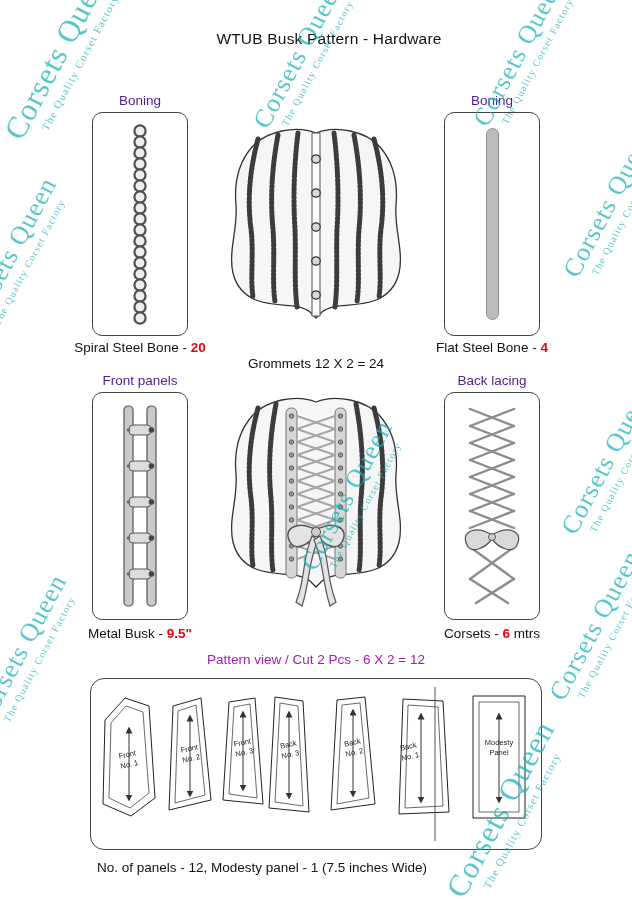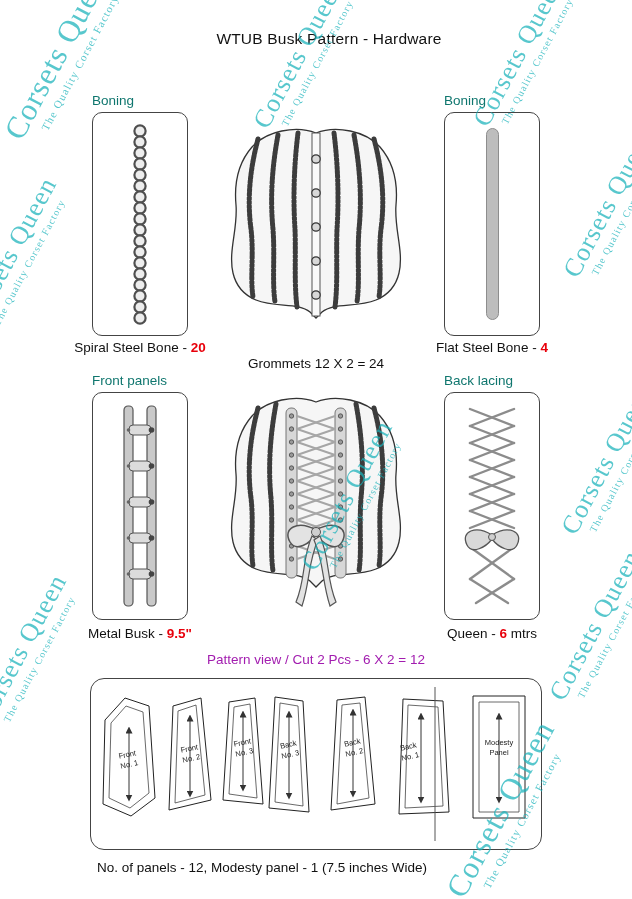--- a/index.html
+++ b/index.html
@@ -6,21 +6,21 @@
   * { margin:0; padding:0; box-sizing:border-box; }
   body { background:#888; font-family:"Liberation Sans", sans-serif; }
   #page {
     position:relative; width:632px; height:899px; margin:0 auto;
     background:#ffffff; overflow:hidden;
   }
   .title {
     position:absolute; top:30px; left:13px; width:632px; text-align:center;
     font-size:15.5px; color:#111; letter-spacing:.2px;
   }
-  .panel-label { position:absolute; font-size:13.5px; color:#0f766e; }
+  .panel-label { position:absolute; text-align:center; font-size:13.5px; color:#4c1d95; }
   .frame {
     position:absolute; border:1.3px solid #444; border-radius:10px; background:#fff;
     display:flex; align-items:center; justify-content:center;
   }
   .caption { position:absolute; text-align:center; font-size:13.5px; color:#111; white-space:nowrap; }
   .caption .red { color:var(--accent-red); font-weight:bold; }
   .flat-bone { width:13px; height:192px; background:#bdbdbd; border:1px solid #8d8d8d; border-radius:7px; }
   .pattern-title { position:absolute; top:652px; left:0; width:632px; text-align:center; font-size:13.5px; color:#a21caf; }
   .footer { position:absolute; top:860px; left:0; width:524px; text-align:center; font-size:13.5px; color:#111; }
   
@@ -224,21 +224,21 @@
             <line x1="58" y1="178" x2="20" y2="202"></line>
         </g>
         <g>
           <path d="M36,134 C20,124 4,130 11,144 C16,154 30,146 36,138 Z" fill="#d9d9d9" stroke="#555" stroke-width="1.3"></path>
           <path d="M36,134 C52,124 68,130 61,144 C56,154 42,146 36,138 Z" fill="#d9d9d9" stroke="#555" stroke-width="1.3"></path>
           <circle cx="36" cy="136" r="3.5" fill="#cfcfcf" stroke="#555"></circle>
         </g>
       </svg>
     </div>
     <div class="caption" style="left:392px;top:626px;width:200px">
-      <span>Queen  - </span><span class="red">6</span><span> mtrs</span>
+      <span>Corsets  - </span><span class="red">6</span><span> mtrs</span>
     </div>
 
     <div class="pattern-title">Pattern view / Cut 2 Pcs - 6 X 2 = 12</div>
     <div class="frame" style="left:90px;top:678px;width:452px;height:172px;border-radius:14px">
       <svg width="450" height="160" viewBox="0 0 450 160">
         <defs>
           <marker id="ah" markerWidth="7" markerHeight="7" refX="3.5" refY="3.5" orient="auto-start-reverse">
             <path d="M0,0 L7,3.5 L0,7 Z" fill="#333"></path>
           </marker>
         </defs>

